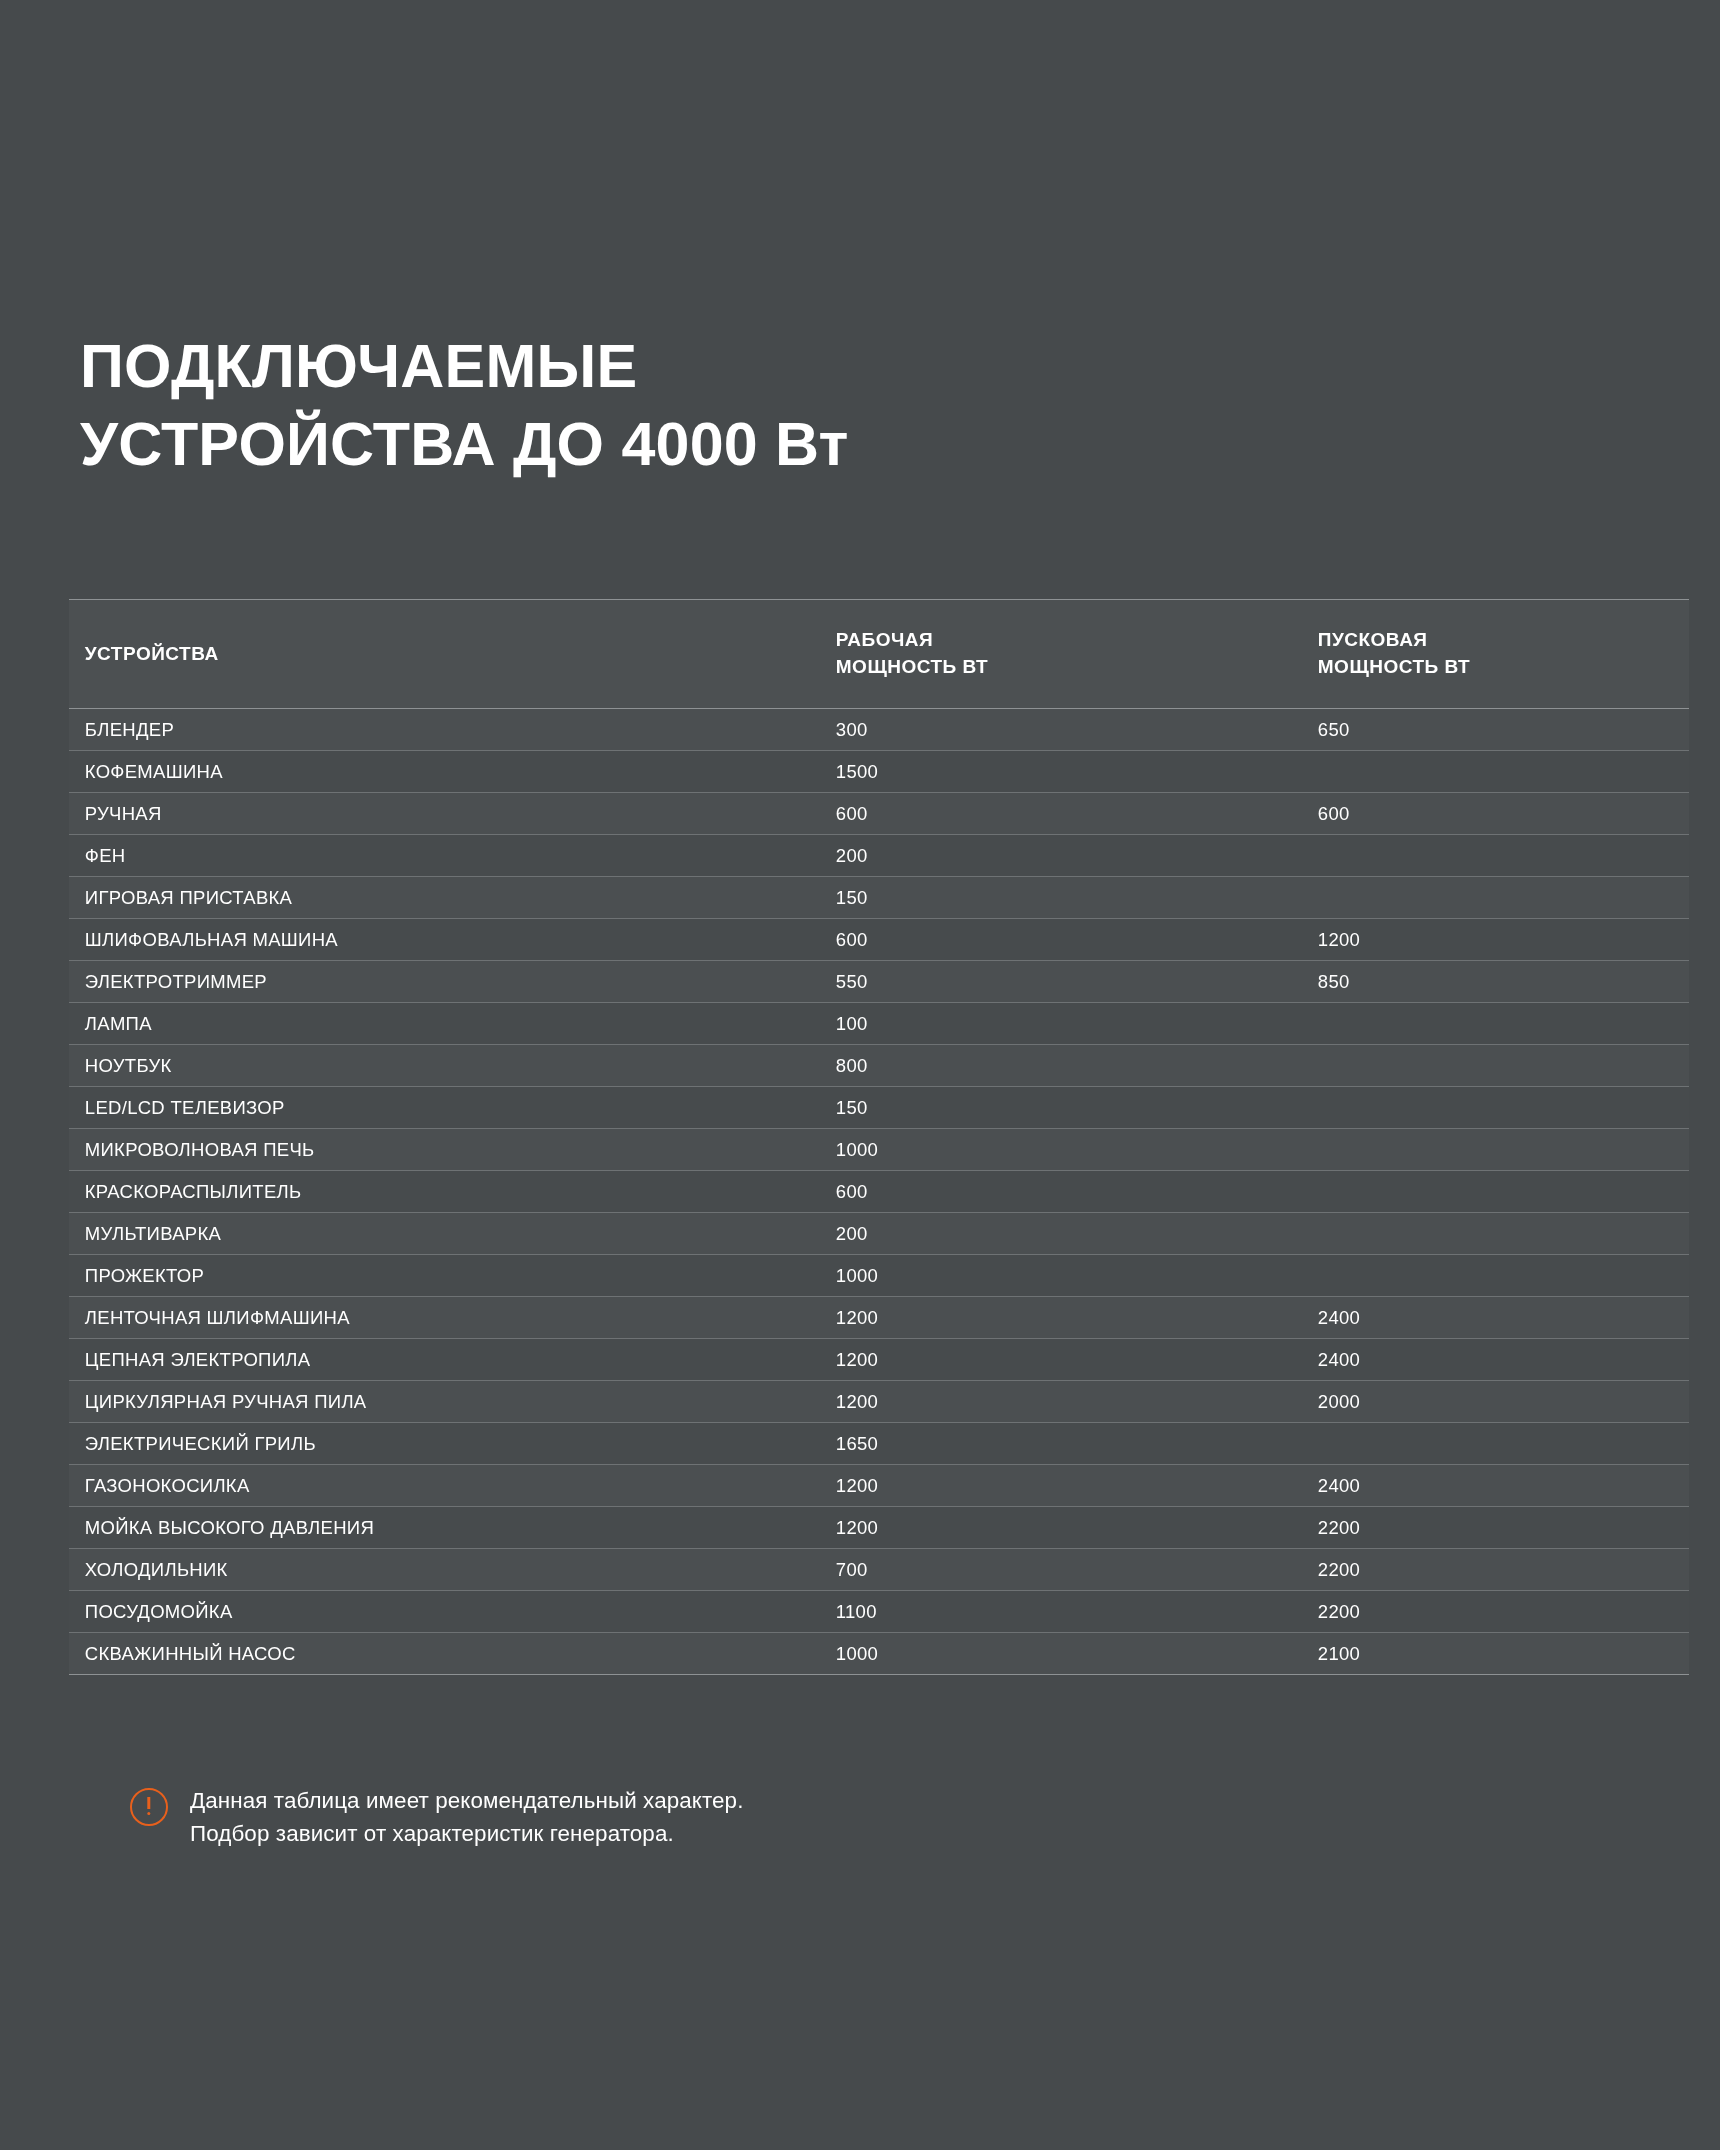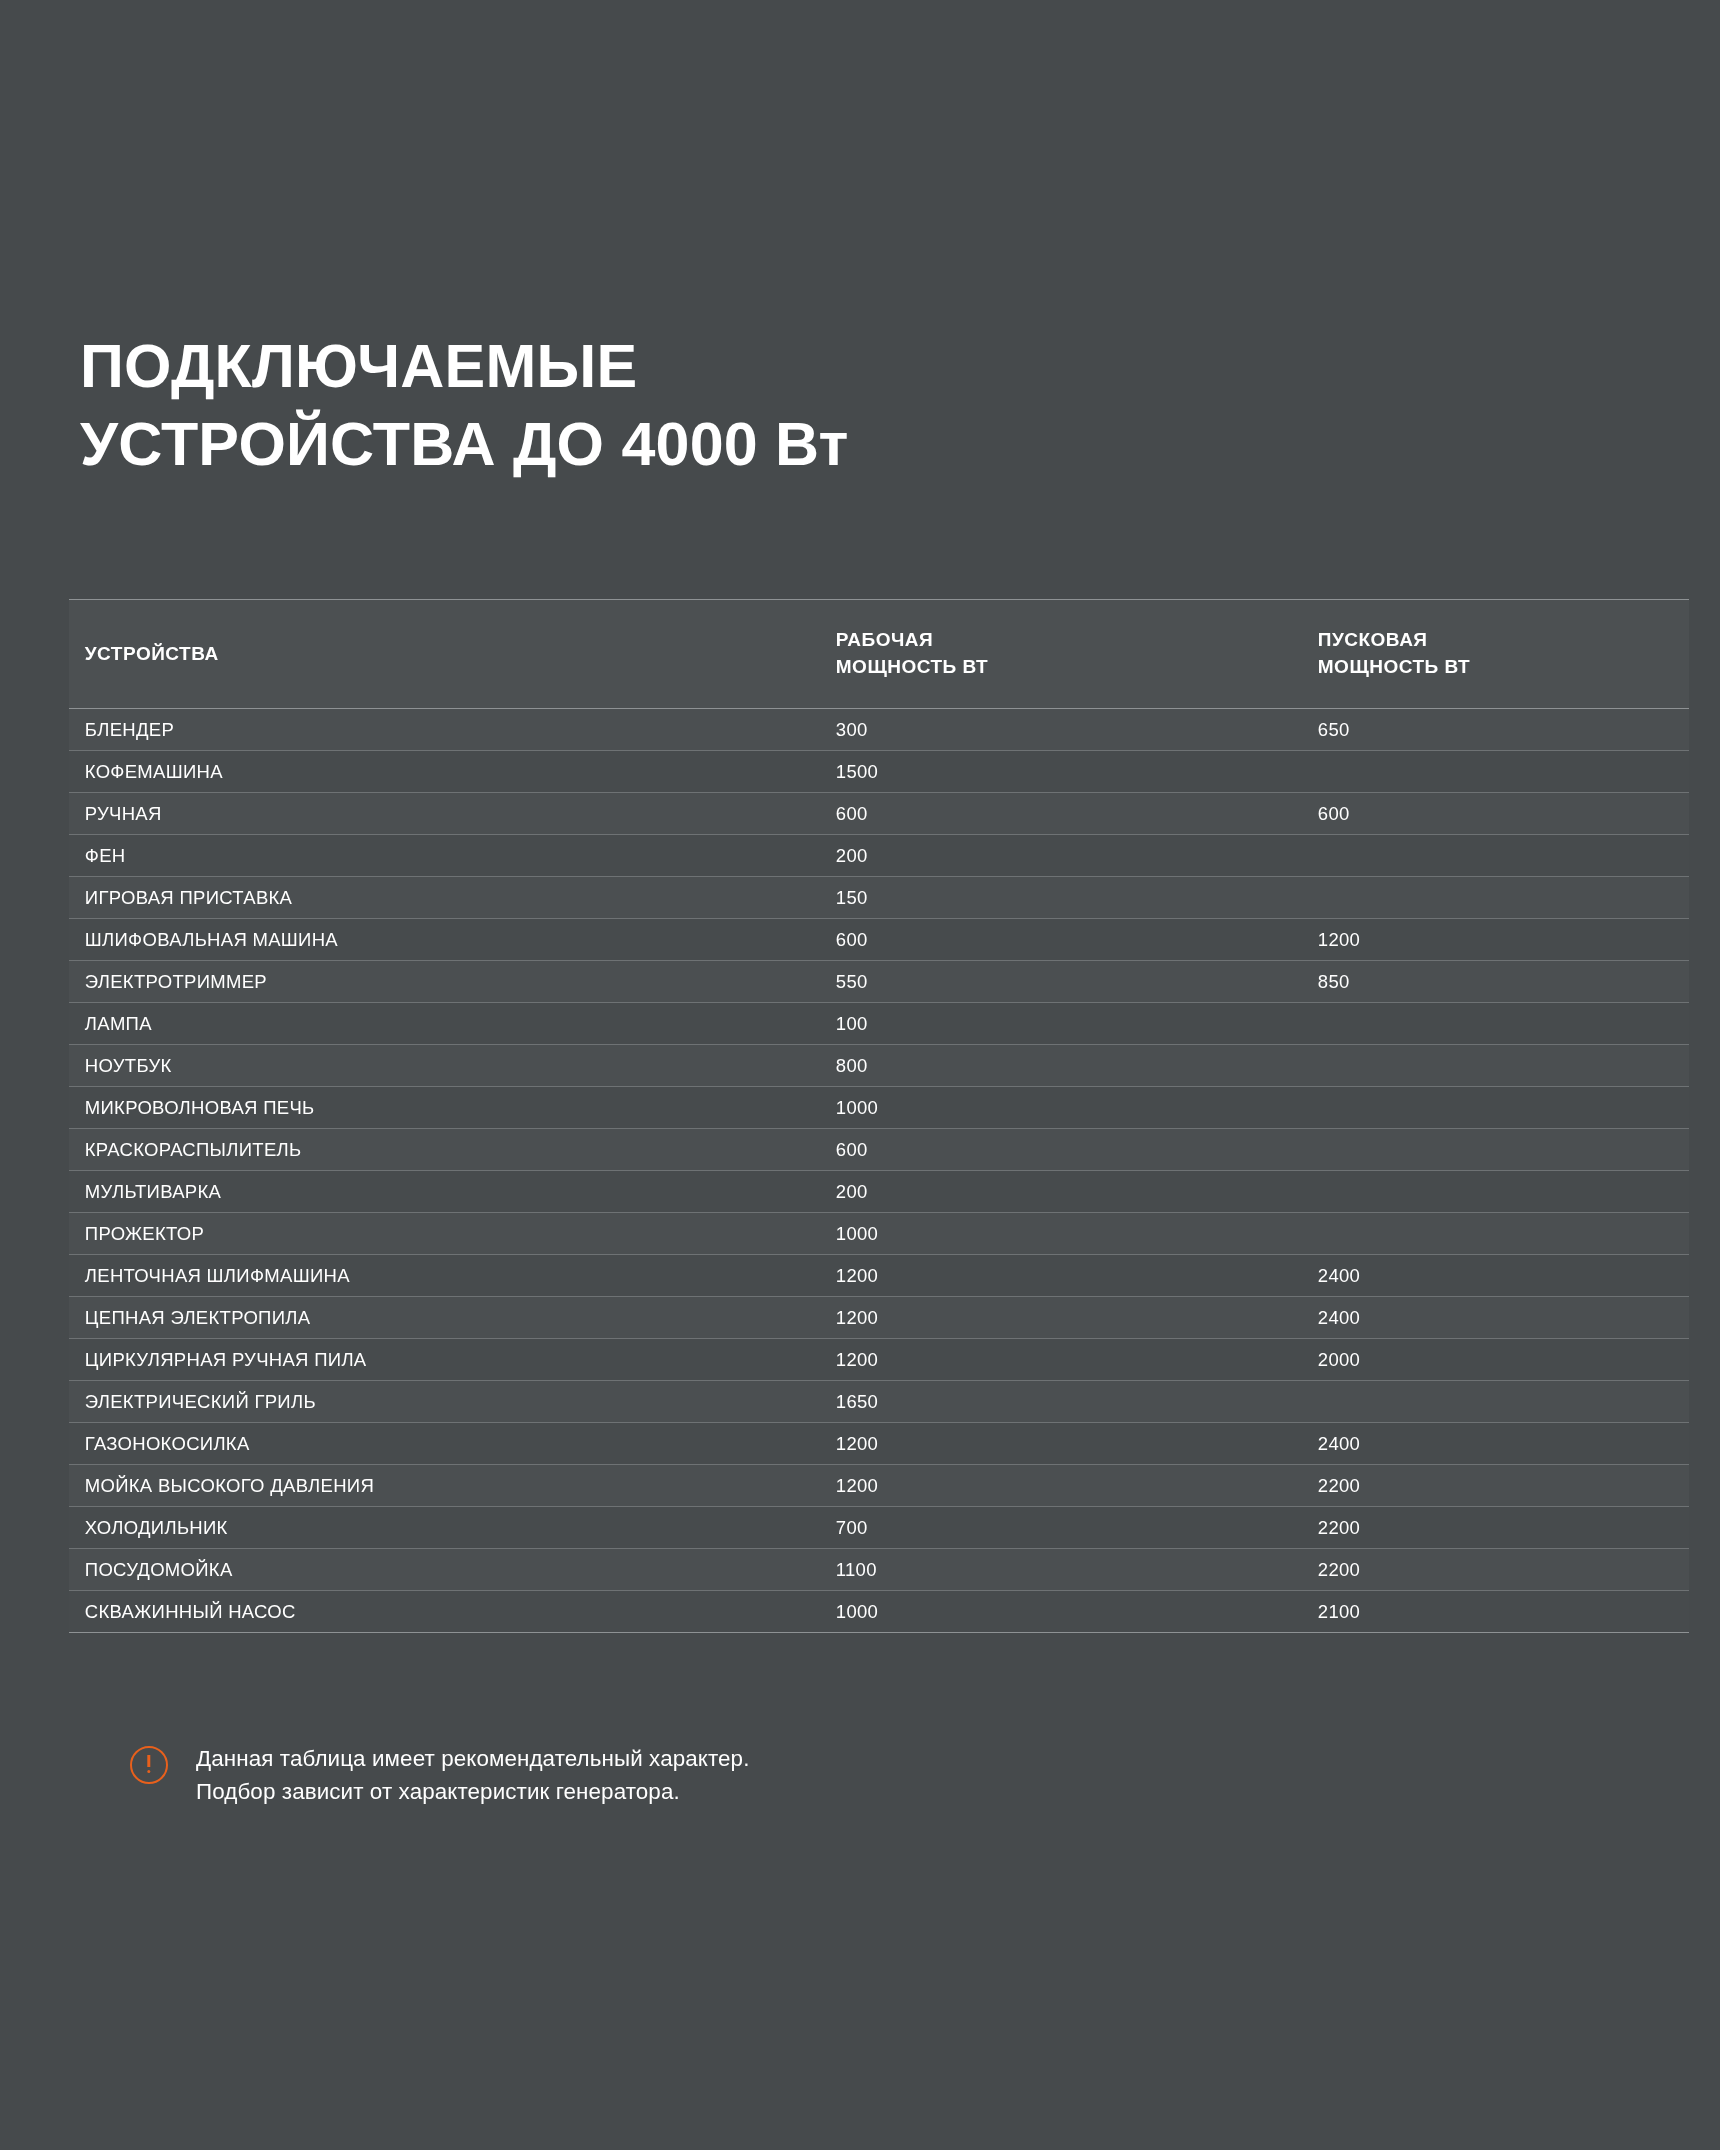--- a/index.html
+++ b/index.html
@@ -83,21 +83,21 @@
   table.devices tbody tr:nth-child(odd) td { background: #4b4f51; }
   table.devices tbody tr:nth-child(even) td { background: #474b4d; }
   table.devices tbody tr:last-child td { border-bottom: 1.3px solid #8e9294; }
 
   
   .footnote {
     margin-top: 110px;
     padding-left: 65px;
     display: flex;
     align-items: flex-start;
-    gap: 28px;
+    gap: 22px;
   }
   .warn-icon {
     flex: 0 0 auto;
     width: 34px;
     height: 34px;
     border-radius: 50%;
     border: 2.6px solid #e8601c;
     position: relative;
     margin-top: 3.4px;
   }
@@ -200,20 +200,25 @@
             <td>ЛАМПА</td>
             <td>100</td>
             <td></td>
           </tr>
           <tr>
             <td>НОУТБУК</td>
             <td>800</td>
             <td></td>
           </tr>
           <tr>
+            <td>LED/LCD ТЕЛЕВИЗОР</td>
+            <td>150</td>
+            <td></td>
+          </tr>
+          <tr>
             <td>МИКРОВОЛНОВАЯ ПЕЧЬ</td>
             <td>1000</td>
             <td></td>
           </tr>
           <tr>
             <td>КРАСКОРАСПЫЛИТЕЛЬ</td>
             <td>600</td>
             <td></td>
           </tr>
           <tr>

